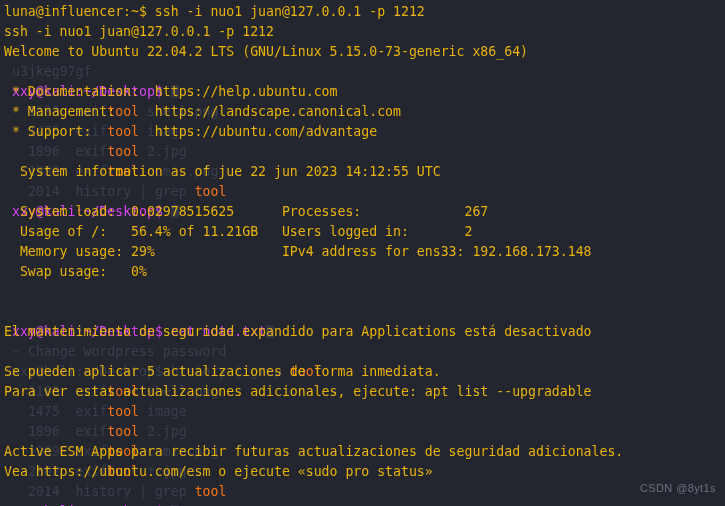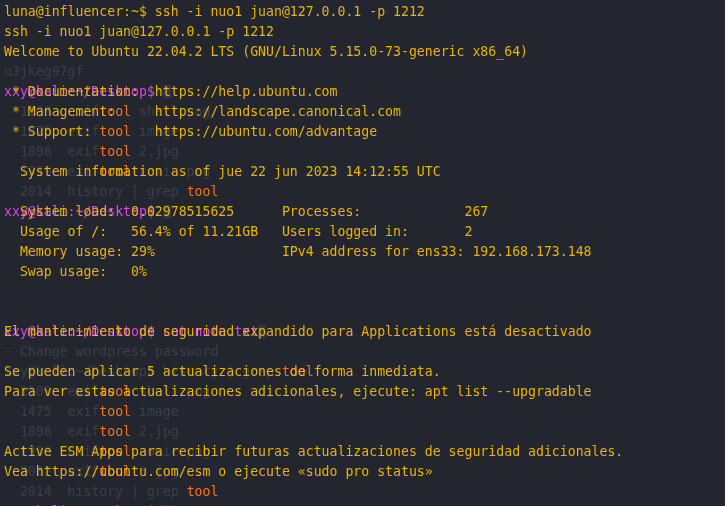--- a/index.html
+++ b/index.html
@@ -20,21 +20,21 @@
   
   #ghost-layer {
     position: absolute;
     left: 0;
     top: 0;
     width: 725px;
     height: 506px;
     z-index: 1;
     pointer-events: none;
     white-space: pre;
-    padding: 2px 0 0 4px;
+    padding: 2px 0 0 12px;
     box-sizing: border-box;
     color: #3a3f4d;
   }
   #ghost-layer .gline {
     height: 20px;
     white-space: pre;
   }
   #ghost-layer .gred { color: #f97316; }
   #ghost-layer .gblue { color: #d946ef; }
   #ghost-layer .gcur {
@@ -72,14 +72,15 @@
 </style>
 </head>
 <body>
 
 <div id="terminal">
 
   <div id="ghost-layer"><div class="gline"> </div><div class="gline"> </div><div class="gline"> </div><div class="gline">u3jkeg97gf</div><div class="gline"><span class="gblue">xxy@kali:~/Desktop$ </span><span class="gcur"></span></div><div class="gline"><span>  1103  exif</span><span class="gred">tool</span><span> shell.png</span></div><div class="gline"><span>  1475  exif</span><span class="gred">tool</span><span> image</span></div><div class="gline"><span>  1896  exif</span><span class="gred">tool</span><span> 2.jpg</span></div><div class="gline"><span>  1959  exif</span><span class="gred">tool</span><span> comic.png</span></div><div class="gline"><span>  2014  history | grep </span><span class="gred">tool</span><span></span></div><div class="gline"><span class="gblue">xxy@kali:~/Desktop$ </span><span class="gcur"></span></div><div class="gline"> </div><div class="gline"> </div><div class="gline"> </div><div class="gline"> </div><div class="gline"> </div><div class="gline"><span class="gblue">xxy@kali:~/Desktop$ cat note.txt</span><span class="gcur"></span></div><div class="gline">- Change wordpress password</div><div class="gline"><span>xxy@kali:~/Desktop$ history | grep </span><span class="gred">tool</span><span></span></div><div class="gline"><span>  1103  exif</span><span class="gred">tool</span><span> shell.png</span></div><div class="gline"><span>  1475  exif</span><span class="gred">tool</span><span> image</span></div><div class="gline"><span>  1896  exif</span><span class="gred">tool</span><span> 2.jpg</span></div><div class="gline"><span>  1959  exif</span><span class="gred">tool</span><span> comic.png</span></div><div class="gline"><span>  2002  exif</span><span class="gred">tool</span><span> *.jpg</span></div><div class="gline"><span>  2014  history | grep </span><span class="gred">tool</span><span></span></div><div class="gline"><span class="gblue">xxy@kali:~/Desktop$ </span><span class="gcur"></span></div></div>
 
   <div id="screen"><div class="line">luna@influencer:~$ ssh -i nuo1 juan@127.0.0.1 -p 1212</div><div class="line">ssh -i nuo1 juan@127.0.0.1 -p 1212</div><div class="line">Welcome to Ubuntu 22.04.2 LTS (GNU/Linux 5.15.0-73-generic x86_64)</div><div class="line blank"> </div><div class="line"> * Documentation:  https://help.ubuntu.com</div><div class="line"> * Management:     https://landscape.canonical.com</div><div class="line"> * Support:        https://ubuntu.com/advantage</div><div class="line blank"> </div><div class="line">  System information as of jue 22 jun 2023 14:12:55 UTC</div><div class="line blank"> </div><div class="line">  System load:  0.02978515625      Processes:             267</div><div class="line">  Usage of /:   56.4% of 11.21GB   Users logged in:       2</div><div class="line">  Memory usage: 29%                IPv4 address for ens33: 192.168.173.148</div><div class="line">  Swap usage:   0%</div><div class="line blank"> </div><div class="line blank"> </div><div class="line">El mantenimiento de seguridad expandido para Applications está desactivado</div><div class="line blank"> </div><div class="line">Se pueden aplicar 5 actualizaciones de forma inmediata.</div><div class="line">Para ver estas actualizaciones adicionales, ejecute: apt list --upgradable</div><div class="line blank"> </div><div class="line blank"> </div><div class="line">Active ESM Apps para recibir futuras actualizaciones de seguridad adicionales.</div><div class="line">Vea https://ubuntu.com/esm o ejecute «sudo pro status»</div><div class="line blank"> </div><div class="line blank"> </div></div>
 
+  <div id="watermark">CSDN @8yt1s</div>
 
 </div>
 
 </body></html>

